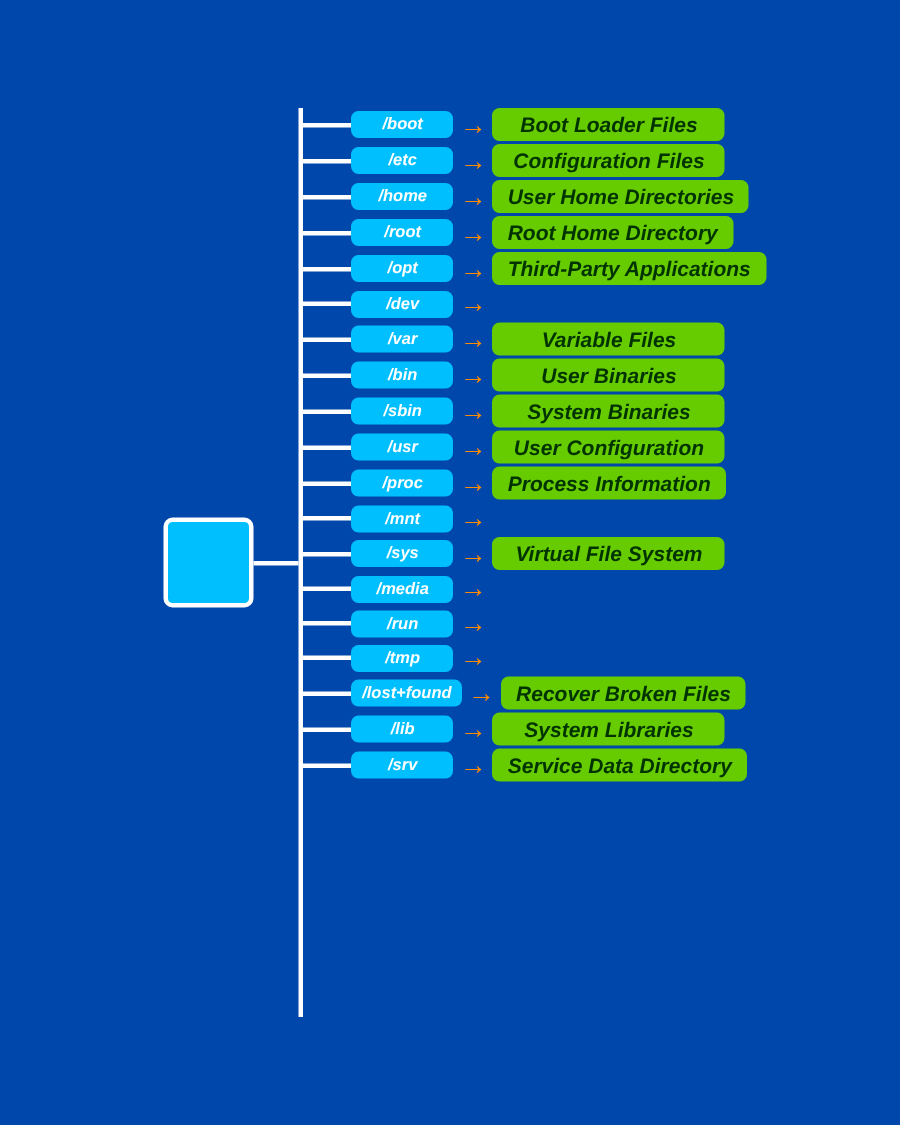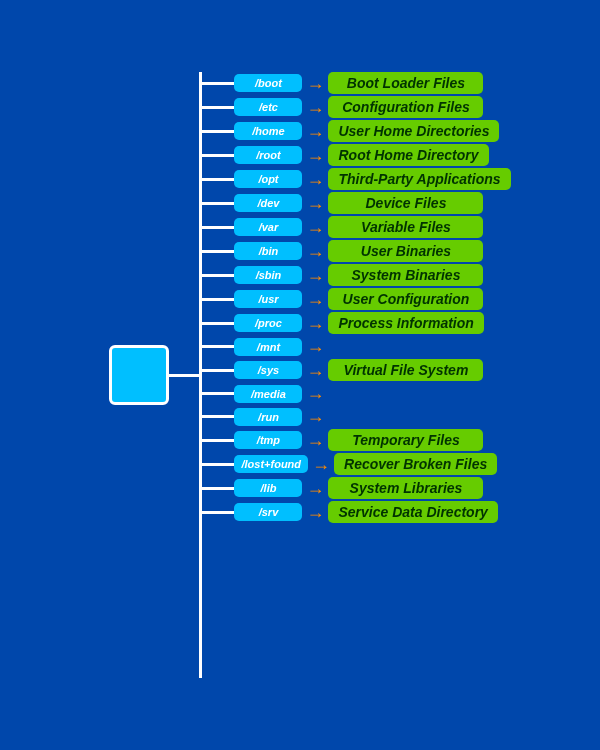--- a/index.html
+++ b/index.html
@@ -168,21 +168,20 @@
           <div class="row-item">
       <div style="width:32px; height:3px; background:white; flex-shrink:0;"></div>
       <div class="dir-node">/opt</div>
       <span class="arrow">→</span>
       <div class="desc-node">Third-Party Applications</div>
     </div>
           <div class="row-item">
       <div style="width:32px; height:3px; background:white; flex-shrink:0;"></div>
       <div class="dir-node">/dev</div>
       <span class="arrow">→</span>
-      <div class="desc-node">Device Files</div>
     </div>
           <div class="row-item">
       <div style="width:32px; height:3px; background:white; flex-shrink:0;"></div>
       <div class="dir-node">/var</div>
       <span class="arrow">→</span>
       <div class="desc-node">Variable Files</div>
     </div>
           <div class="row-item">
       <div style="width:32px; height:3px; background:white; flex-shrink:0;"></div>
       <div class="dir-node">/bin</div>
@@ -225,21 +224,20 @@
     </div>
           <div class="row-item">
       <div style="width:32px; height:3px; background:white; flex-shrink:0;"></div>
       <div class="dir-node">/run</div>
       <span class="arrow">→</span>
     </div>
           <div class="row-item">
       <div style="width:32px; height:3px; background:white; flex-shrink:0;"></div>
       <div class="dir-node">/tmp</div>
       <span class="arrow">→</span>
-      <div class="desc-node">Temporary Files</div>
     </div>
           <div class="row-item">
       <div style="width:32px; height:3px; background:white; flex-shrink:0;"></div>
       <div class="dir-node">/lost+found</div>
       <span class="arrow">→</span>
       <div class="desc-node">Recover Broken Files</div>
     </div>
           <div class="row-item">
       <div style="width:32px; height:3px; background:white; flex-shrink:0;"></div>
       <div class="dir-node">/lib</div>

